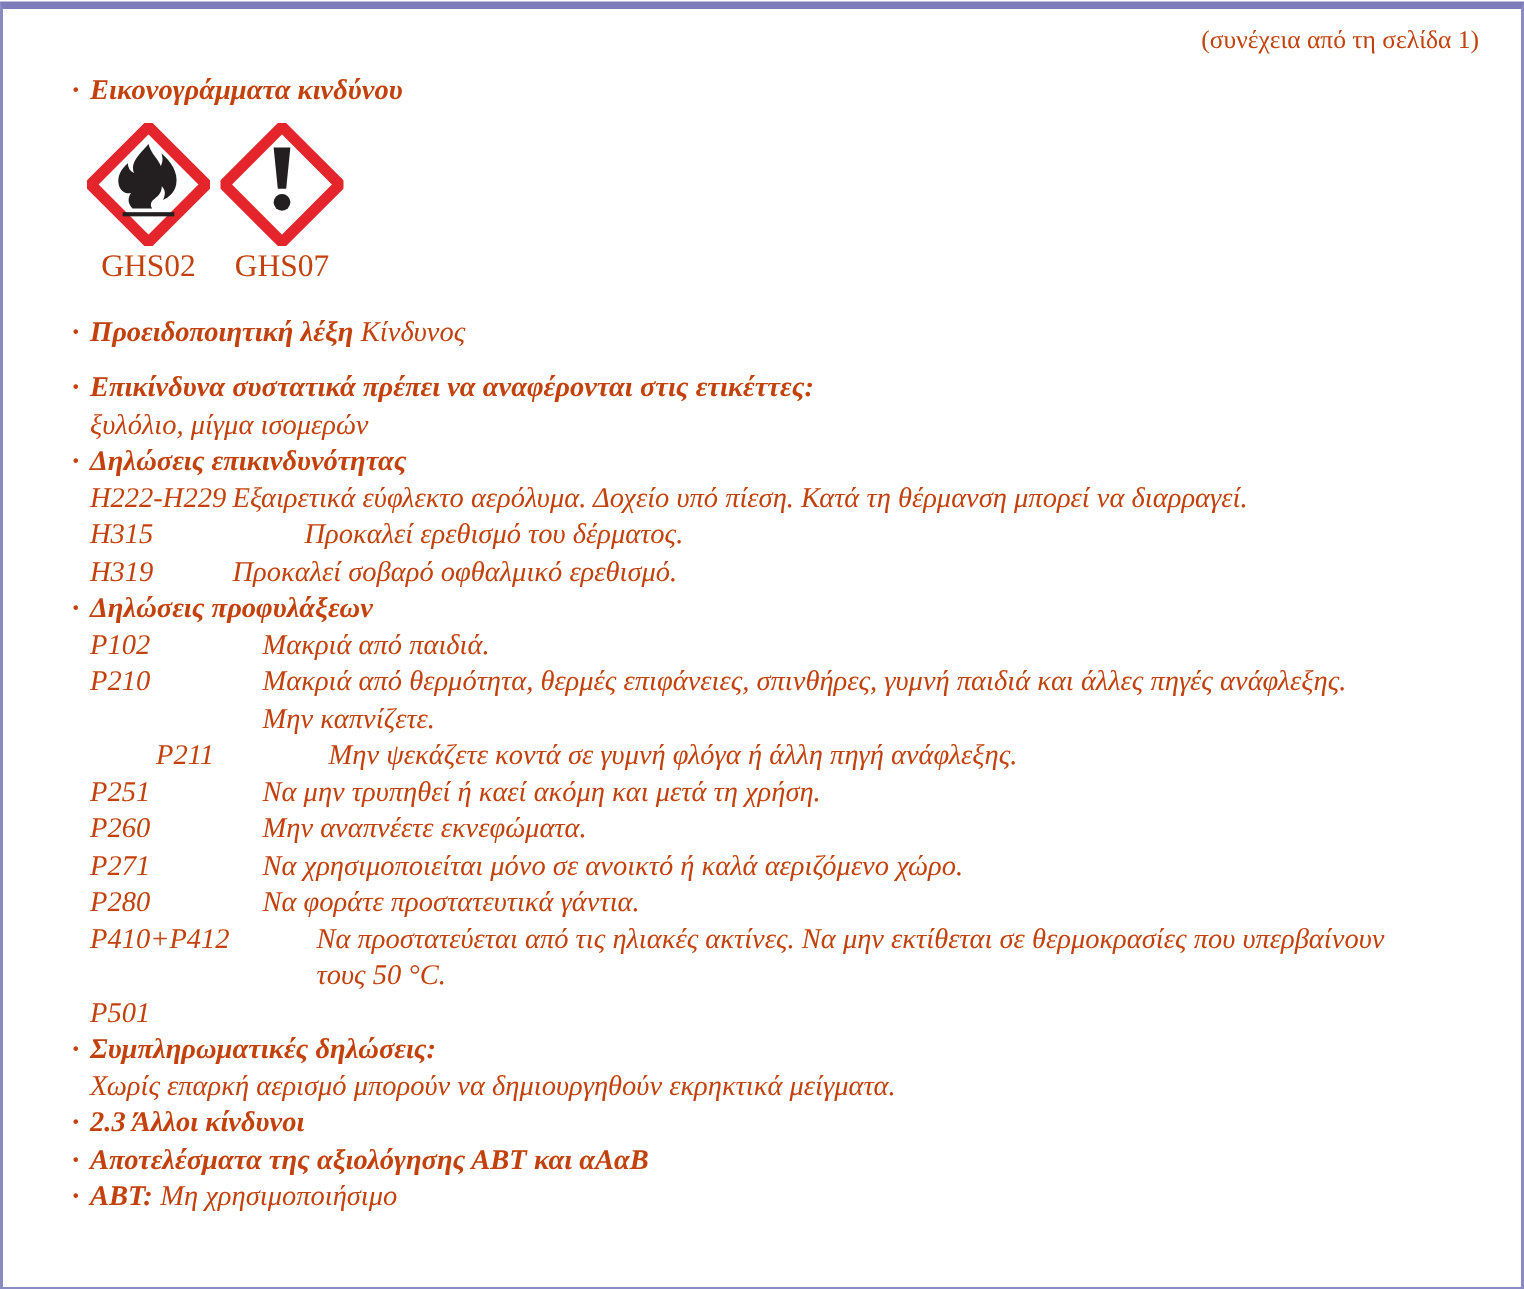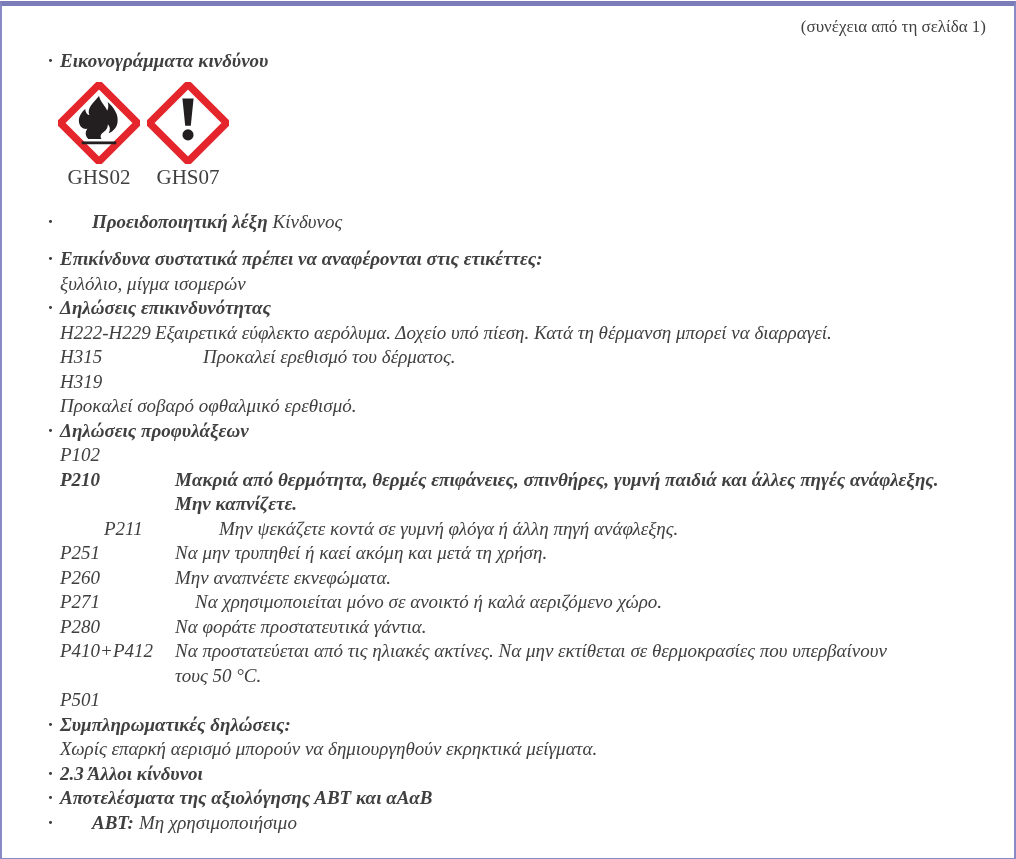--- a/index.html
+++ b/index.html
@@ -10,21 +10,21 @@
     margin-top: 1px;
     border-left: 2px solid #8a8ac4;
     border-right: 2px solid #8a8ac4;
     border-bottom: 2px solid #8a8ac4;
     border-top: 5px solid #7c7cb8;
     background: #ffffff;
     padding: 10px 26px 0 50px;
     font-family: "Liberation Serif", "DejaVu Serif", serif;
     font-style: italic;
     font-size: 19px;
-    color: #404040;
+    color: #c2410c;
     overflow: hidden;
     position: relative;
   }
   .cont-note {
     text-align: right;
     font-style: normal;
     font-size: 17px;
     line-height: 22px;
     padding-right: 2px;
   }
@@ -32,21 +32,21 @@
     position: relative;
     line-height: 24.5px;
     padding-left: 8px;
   }
   .bullet {
     position: absolute;
     left: -4px;
     top: 0;
     font-weight: bold;
   }
-  .b { font-weight: bold; margin-left: 32px; }
+  .b { font-weight: bold; }
   .head { font-weight: bold; }
   .val { font-weight: normal; margin-left: 5px; }
   .h1-row { margin-top: 11px; }
   .picto-row {
     margin-top: 8px;
     margin-left: 6px;
     display: flex;
     gap: 7px;
   }
   .picto { width: 82px; height: 82px; }
@@ -131,35 +131,38 @@
     <span class="desc">
         <span class="dline">Εξαιρετικά εύφλεκτο αερόλυμα. Δοχείο υπό πίεση. Κατά τη θέρμανση μπορεί να διαρραγεί.</span>
       </span>
   </div>
   <div class="trow" style="padding-left:8px;gap:48px;">
     <span class="code hcode">H315</span>
     <span class="desc">
         <span class="dline">Προκαλεί ερεθισμό του δέρματος.</span>
       </span>
   </div>
-  <div class="trow" style="padding-left:8px;flex-direction:column;">
+  <div class="trow" style="padding-left:8px;">
     <span class="code hcode">H319</span>
     <span class="desc">
         <span class="dline">Προκαλεί σοβαρό οφθαλμικό ερεθισμό.</span>
       </span>
   </div>
 
   <div class="line head">
     <span class="bullet">·</span><span>Δηλώσεις προφυλάξεων</span>
   </div>
 
   <div class="trow" style="padding-left:8px;">
     <span class="code pcode">P102</span>
-  </div>
-  <div class="trow" style="padding-left:8px;font-weight:bold;">
+    <span class="desc">
+        <span class="dline">Μακριά από παιδιά.</span>
+      </span>
+  </div>
+  <div class="trow" style="padding-left:8px;">
     <span class="code pcode">P210</span>
     <span class="desc">
         <span class="dline">Μακριά από θερμότητα, θερμές επιφάνειες, σπινθήρες, γυμνή παιδιά και άλλες πηγές ανάφλεξης.</span>
         <span class="dline">Μην καπνίζετε.</span>
       </span>
   </div>
   <div class="trow" style="padding-left:8px;margin-left:44px;">
     <span class="code pcode">P211</span>
     <span class="desc">
         <span class="dline">Μην ψεκάζετε κοντά σε γυμνή φλόγα ή άλλη πηγή ανάφλεξης.</span>
@@ -170,33 +173,33 @@
     <span class="desc">
         <span class="dline">Να μην τρυπηθεί ή καεί ακόμη και μετά τη χρήση.</span>
       </span>
   </div>
   <div class="trow" style="padding-left:8px;">
     <span class="code pcode">P260</span>
     <span class="desc">
         <span class="dline">Μην αναπνέετε εκνεφώματα.</span>
       </span>
   </div>
-  <div class="trow" style="padding-left:8px;gap:20px;">
+  <div class="trow" style="padding-left:8px;">
     <span class="code pcode">P271</span>
     <span class="desc">
         <span class="dline">Να χρησιμοποιείται μόνο σε ανοικτό ή καλά αεριζόμενο χώρο.</span>
       </span>
   </div>
   <div class="trow" style="padding-left:8px;justify-content:center;">
     <span class="code pcode">P280</span>
     <span class="desc">
         <span class="dline">Να φοράτε προστατευτικά γάντια.</span>
       </span>
   </div>
-  <div class="trow" style="padding-left:8px;">
+  <div class="trow" style="padding-left:8px;gap:36px;">
     <span class="code pcode">P410+P412</span>
     <span class="desc">
         <span class="dline">Να προστατεύεται από τις ηλιακές ακτίνες. Να μην εκτίθεται σε θερμοκρασίες που υπερβαίνουν</span>
         <span class="dline">τους 50 °C.</span>
       </span>
   </div>
   <div class="trow" style="padding-left:8px;">
     <span class="code pcode">P501</span>
   </div>
 

